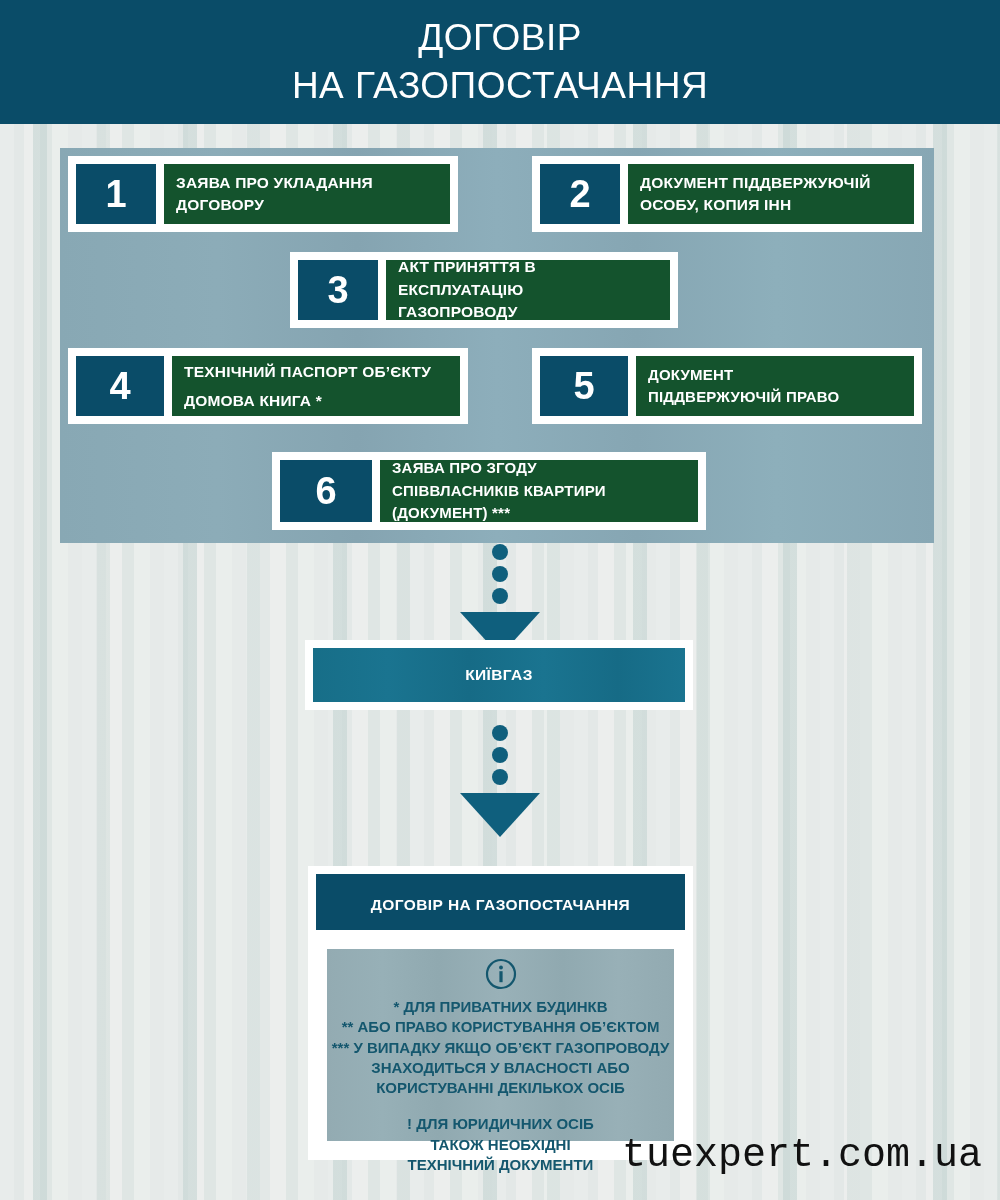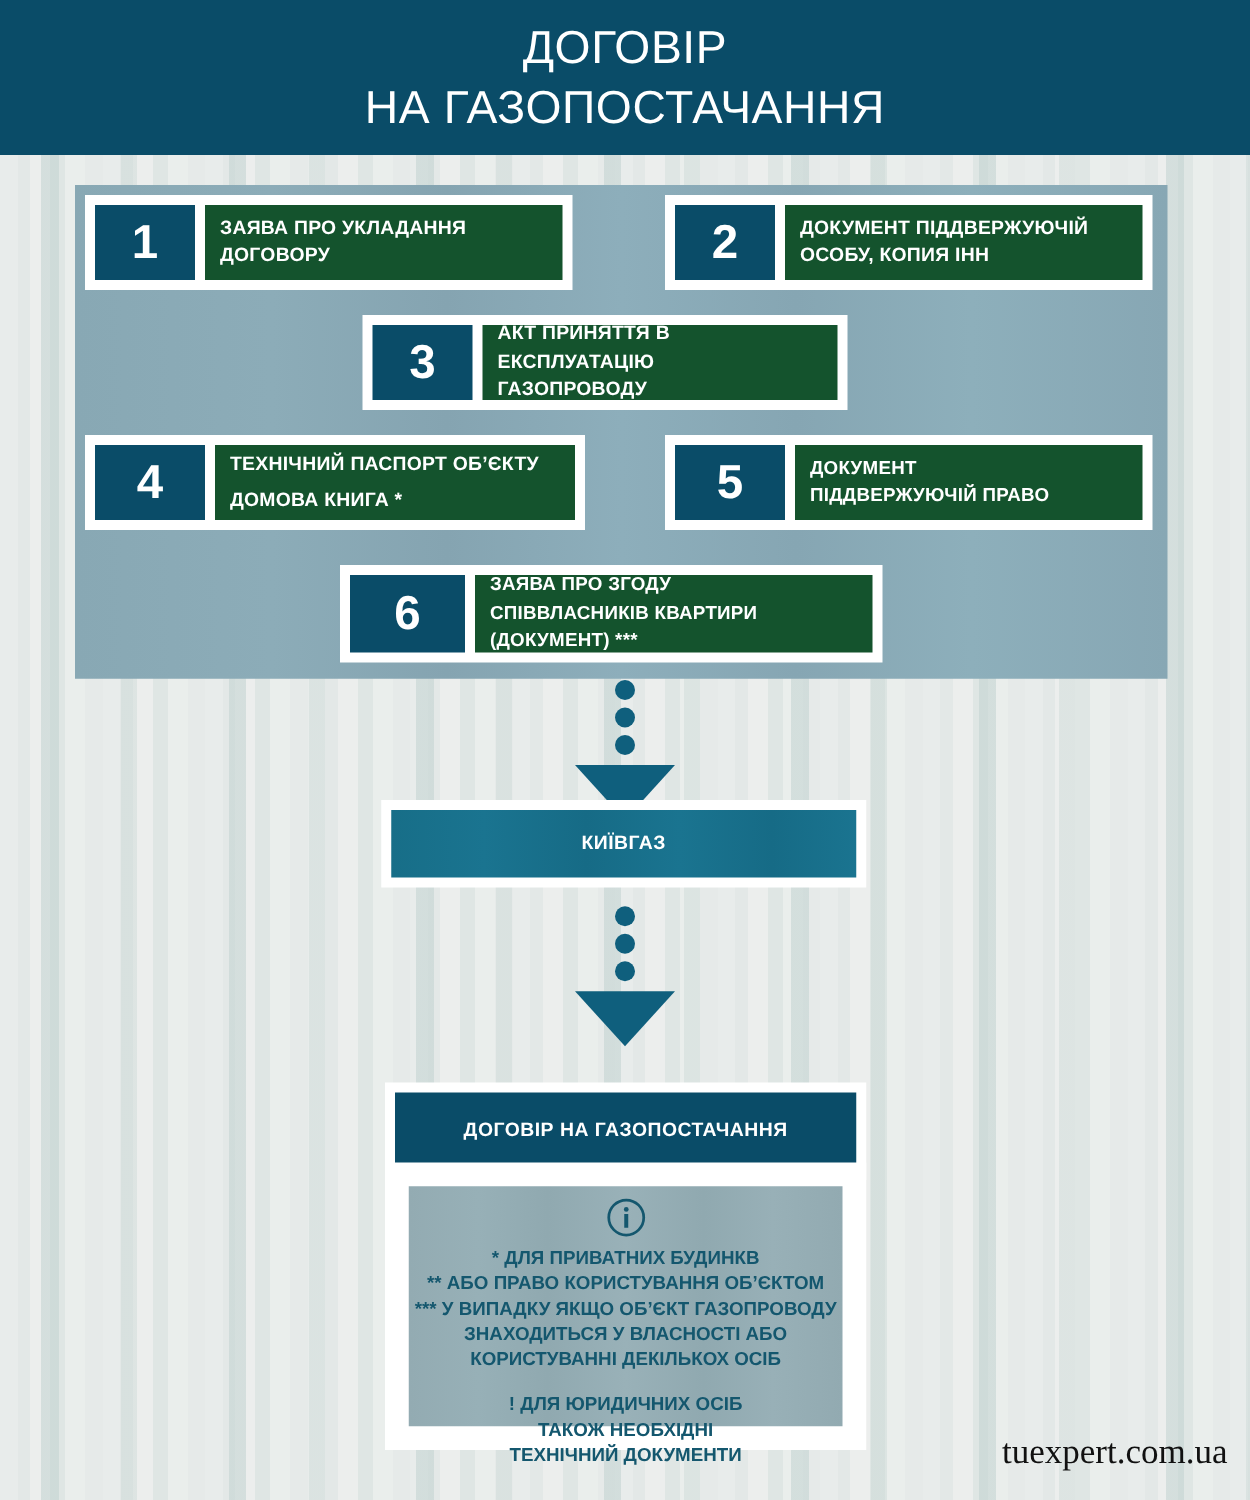--- a/index.html
+++ b/index.html
@@ -199,24 +199,24 @@
     display: block;
     margin: 0 auto 6px auto;
   }
   #footnote-inner .para { margin: 0; }
   #footnote-inner .gap { height: 16px; }
 
   
   #watermark {
     position: absolute;
     right: 18px; bottom: 22px;
-    font-size: 28px;
+    font-size: 40px;
     color: #111111;
     letter-spacing: 0px;
-    font-family: Liberation Serif, serif;
+    font-family: Liberation Mono, monospace;
   }
 </style>
 </head>
 <body>
 
 <div id="bg-stripes"></div>
 <div id="bg-stripes2"></div>
 
 <div id="header">
   <h1>

